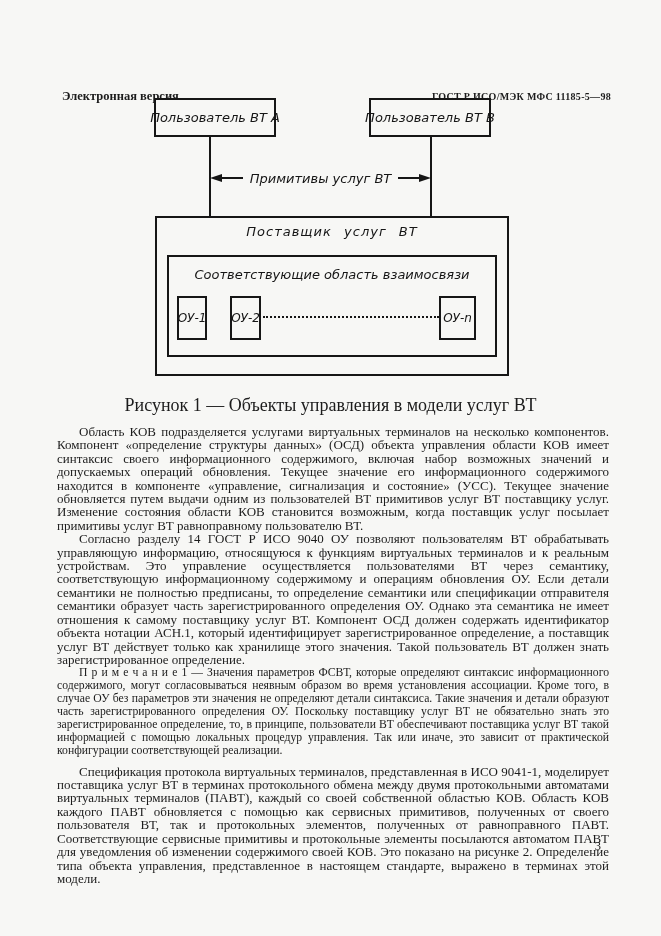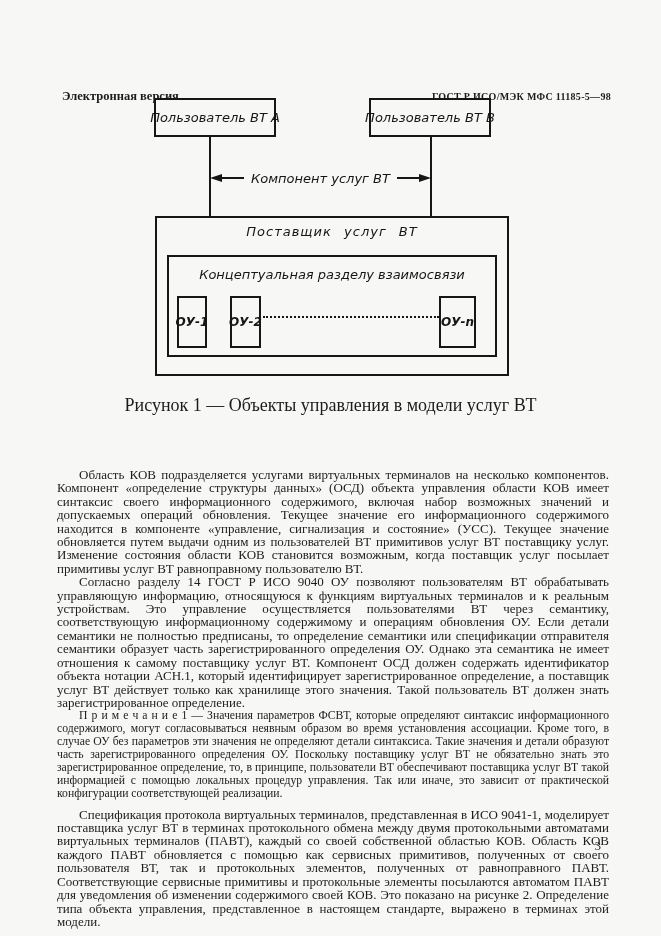--- a/index.html
+++ b/index.html
@@ -47,40 +47,40 @@
   .arrow .ah-r { border-left:12px solid #161616; }
   .arrow .alabel { padding:0 7px; }
   .provider { left:155px; top:216px; width:354px; height:160px; display:block; }
   .provider-label {
     text-align:center; margin-top:6px; letter-spacing:1px; word-spacing:7px;
   }
   .conceptual { position:absolute; left:10px; top:37px; width:330px; height:102px;
     border:2px solid #161616; box-sizing:border-box; }
   .conceptual-label { text-align:center; margin-top:10px; font-size:13px; }
   .oubox {
-    position:absolute; top:39px; height:52px; border:2px solid #161616;
-    box-sizing:border-box; display:flex; align-items:center; justify-content:center;font-weight:bold;
+    position:absolute; top:39px; height:44px; border:2px solid #161616;
+    box-sizing:border-box; display:flex; align-items:center; justify-content:center;
   }
   .oubox .dlabel { font-size:12px; }
   .ou1 { left:8px;  width:30px; }
   .ou2 { left:61px; width:31px;text-align:right; }
   .oun { left:270px; width:37px; }
   .oudots { position:absolute; left:94px; top:59px; width:176px; height:0;
     border-top:2.4px dotted #161616; }
 
   
   .caption {
     position:absolute; top:395px; left:0; width:661px;
     text-align:center; font-size:18px;
   }
 
   
   .textbody {
     position:absolute; top:425px; left:57px; width:552px;
-    font-size:13px; line-height:13.4px; text-align:justify;margin-top:43px;
+    font-size:13px; line-height:13.4px; text-align:justify;
   }
   .textbody p { margin:0; text-indent:22px; }
   .textbody p.note { font-size:11.7px; line-height:12.9px; margin-top:1px; }
   .textbody p.after-note { margin-top:7px; }
 
   .pagenum {
     position:absolute; top:839px; right:60px; font-size:12.5px;
   }
 </style>
 </head>
@@ -101,30 +101,30 @@
     <div class="dbox user-a">
       <span class="dlabel">Пользователь ВТ A</span>
     </div>
 
     <div class="vline vline-a"></div>
     <div class="vline vline-b"></div>
 
     <div class="arrow">
       <span class="ah ah-l"></span>
       <span class="shaft"></span>
-      <span class="alabel dlabel">Компонент услуг ВТ</span>
+      <span class="alabel dlabel">Примитивы услуг ВТ</span>
       <span class="shaft"></span>
       <span class="ah ah-r"></span>
     </div>
 
     <div class="dbox provider">
       <div class="provider-label dlabel">Поставщик услуг ВТ</div>
 
       <div class="conceptual">
-        <div class="conceptual-label dlabel">Концептуальная разделу взаимосвязи</div>
+        <div class="conceptual-label dlabel">Соответствующие область взаимосвязи</div>
 
         <div class="oubox ou1">
           <span class="dlabel">ОУ-1</span>
         </div>
         <div class="oubox ou2">
           <span class="dlabel">ОУ-2</span>
         </div>
         <div class="oudots"></div>
         <div class="oubox oun">
           <span class="dlabel">ОУ-n</span>

